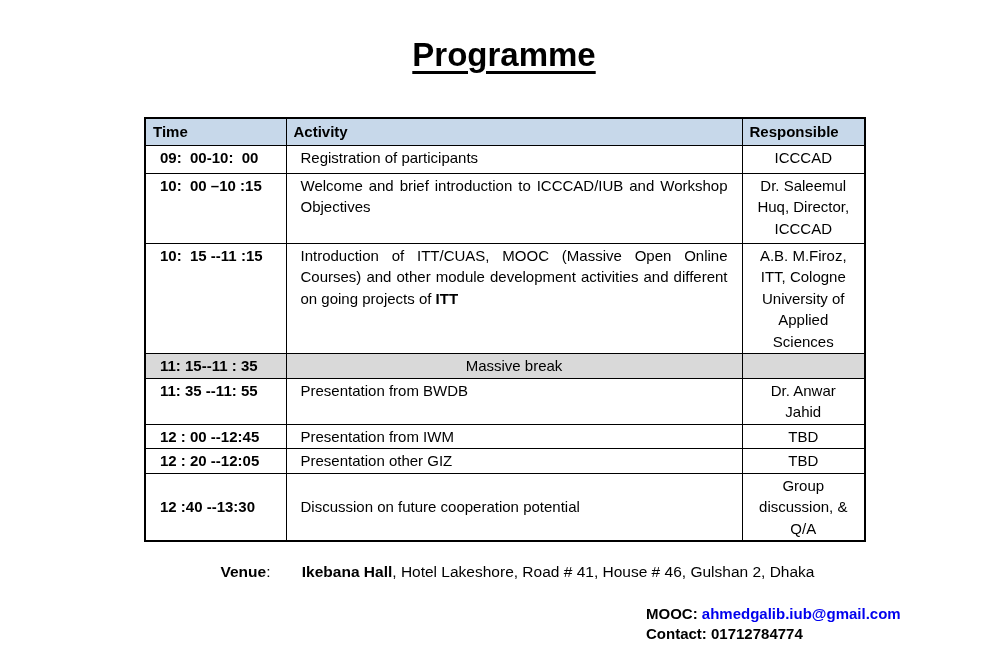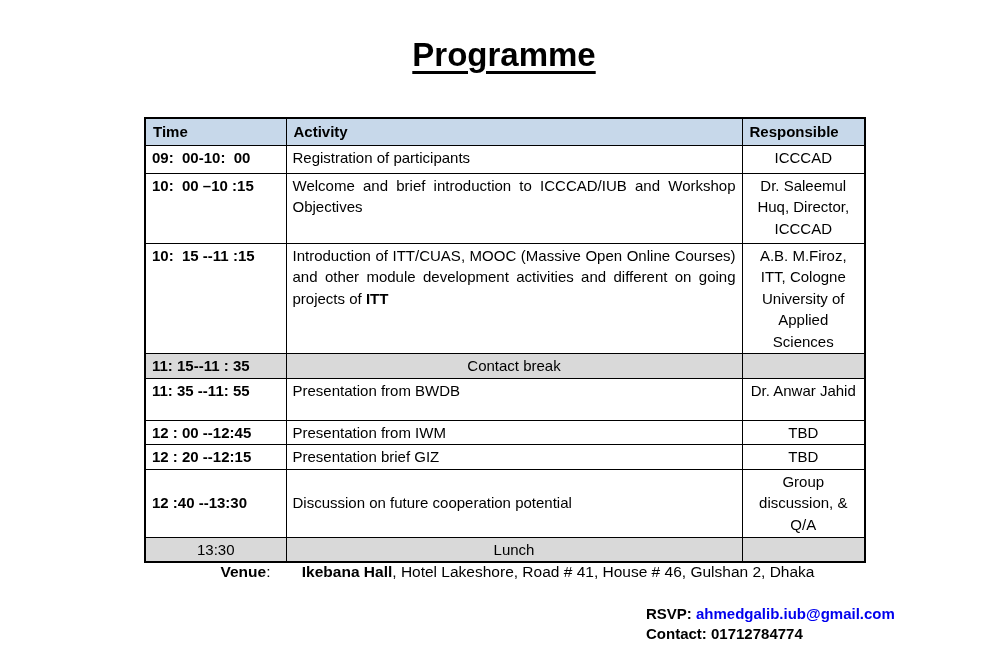--- a/index.html
+++ b/index.html
@@ -23,21 +23,21 @@
   }
   table.schedule {
     position:absolute; left:144px; top:117px;
     width:720px;
     border-collapse:collapse;
     table-layout:fixed;
     border:2px solid var(--border);
   }
   .schedule th, .schedule td {
     border:1px solid var(--border);
-    padding:1px 6px;
+    padding:1px 14px;
     font-size:15px;
     line-height:21.5px;
     vertical-align:top;
     overflow:hidden;
   }
   .schedule th {
     background:var(--header-bg);
     text-align:left;
     vertical-align:middle;
     font-weight:bold;
@@ -96,57 +96,52 @@
     <td class="just">Welcome and brief introduction to ICCCAD/IUB and Workshop Objectives</td>
     <td class="resp">Dr. Saleemul Huq, Director, ICCCAD</td>
   </tr>
   <tr style="height:110px">
     <td class="time">10:  15 --11 :15</td>
     <td class="just"><span>Introduction of ITT/CUAS, MOOC (Massive Open Online Courses) and other module development activities and different on going projects of </span><b>ITT</b></td>
     <td class="resp">A.B. M.Firoz, ITT, Cologne University of Applied Sciences</td>
   </tr>
   <tr class="shaded" style="height:22px">
     <td class="time">11: 15--11 : 35</td>
-    <td class="center">Contact break</td>
+    <td class="center">Massive break</td>
     <td class="resp"></td>
   </tr>
   <tr style="height:42px">
     <td class="time">11: 35 --11: 55</td>
     <td>Presentation from BWDB</td>
     <td class="resp">Dr. Anwar Jahid</td>
   </tr>
   <tr style="height:24px">
     <td class="time">12 : 00 --12:45</td>
     <td>Presentation from IWM</td>
     <td class="resp">TBD</td>
   </tr>
   <tr style="height:24px">
-    <td class="time">12 : 20 --12:15</td>
-    <td>Presentation brief GIZ</td>
+    <td class="time">12 : 20 --12:05</td>
+    <td>Presentation other GIZ</td>
     <td class="resp">TBD</td>
   </tr>
   <tr class="vmid" style="height:68px">
     <td class="time">12 :40 --13:30</td>
     <td>Discussion on future cooperation potential</td>
     <td class="resp">Group discussion, &amp; Q/A</td>
-  </tr>
-  <tr class="shaded" style="height:23px">
-    <td class="time center plain">13:30</td>
-    <td class="center">Lunch</td>
-    <td class="resp"></td>
   </tr>
 </tbody>
   </table>
 
 <div class="venue">
   <b>Venue</b><span>: </span><b>Ikebana Hall</b><span>, Hotel Lakeshore, Road # 41, House # 46, Gulshan 2, Dhaka</span>
 </div>
 
 <div class="rsvp">
   <div>
-    <span>RSVP:</span>
+    <span>MOOC:</span>
     <a class="email">ahmedgalib.iub@gmail.com</a>
   </div>
   <div>
     <span>Contact:</span>
     <span>01712784774</span>
   </div>
 </div>
 
 </body></html>

